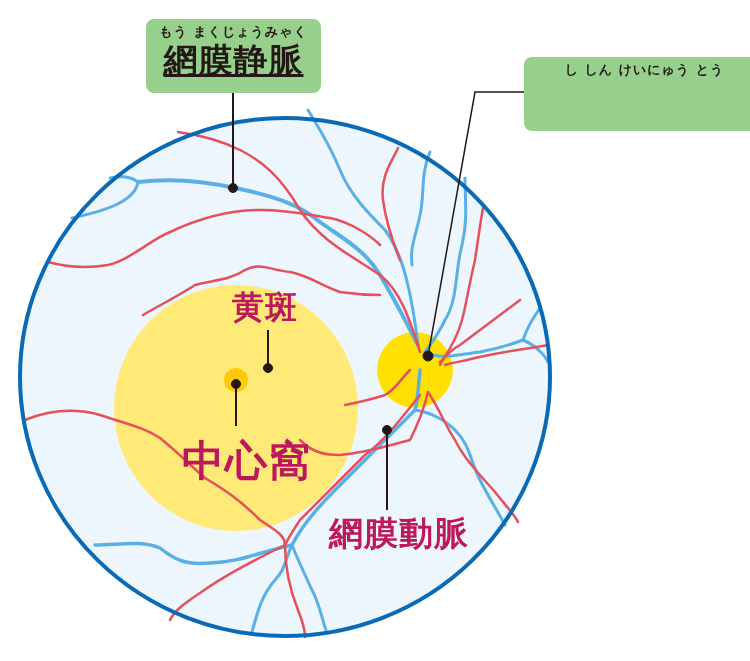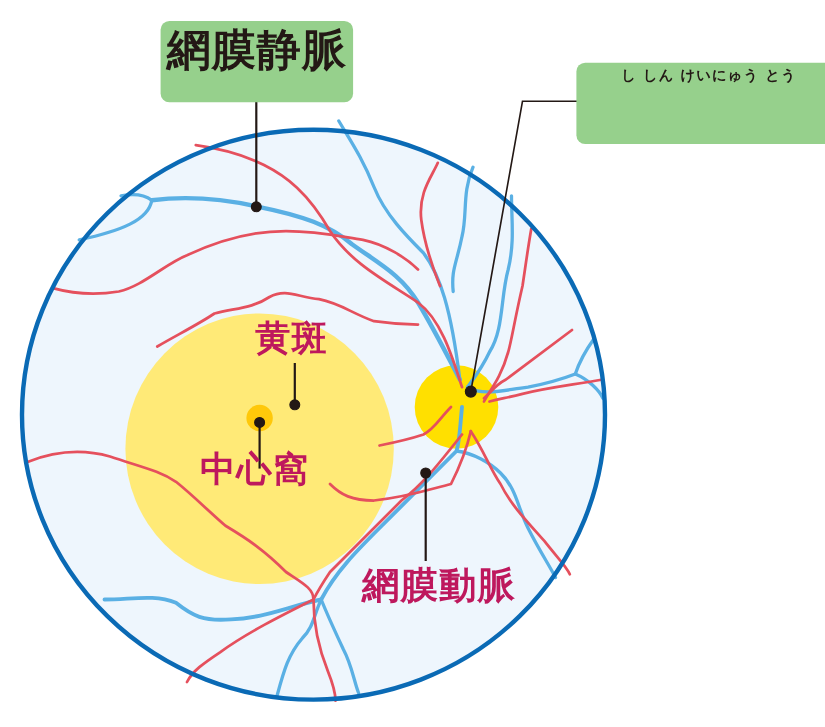--- a/index.html
+++ b/index.html
@@ -65,24 +65,25 @@
     <line x1="268" y1="330" x2="268" y2="367" stroke-width="2"></line>
     <circle cx="268" cy="368" r="4.5"></circle>
     <line x1="236" y1="384" x2="236" y2="426" stroke-width="2"></line>
     <circle cx="236" cy="384" r="4.5"></circle>
     <line x1="387" y1="430" x2="387" y2="510" stroke-width="2"></line>
     <circle cx="387" cy="430" r="4.5"></circle>
   </g>
 </svg>
 
 <div class="label-box" style="left:146px; top:19px; width:175px; height:74px; padding-top:6px;">
-  <span class="main" style="font-size:40px; line-height:42px;">網膜静脈</span>
+  <span class="ruby">もう まくじょうみゃく</span>
+  <span class="main" style="font-size:34px; line-height:42px;text-decoration:underline;">網膜静脈</span>
 </div>
 
 <div class="label-box" style="left:524px; top:57px; width:241px; height:74px; padding-top:6px;">
   <span class="ruby">し しん けいにゅう とう</span>
 </div>
 
 <div class="plain-label" style="left:232px; top:287px; font-size:32px; line-height:40px;">黄斑</div>
 
-<div class="plain-label" style="left:182px; top:406px; font-size:32px; line-height:40px;">中心窩</div>
+<div class="plain-label" style="left:182px; top:441px; font-size:42px; line-height:40px;">中心窩</div>
 
 <div class="plain-label" style="left:313px; top:512px; font-size:34px; line-height:42px;margin-left:16px;">網膜動脈</div>
 
 </body></html>

